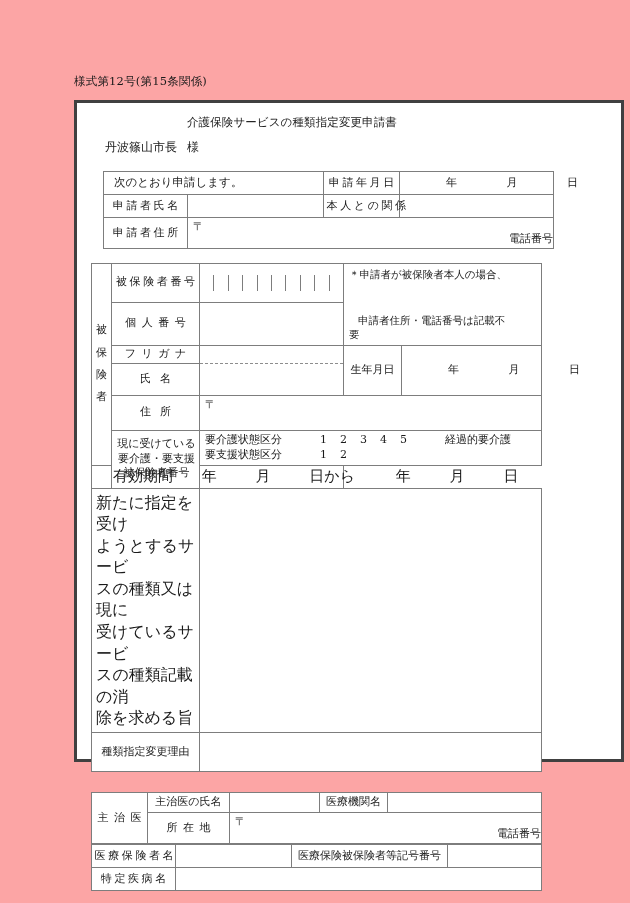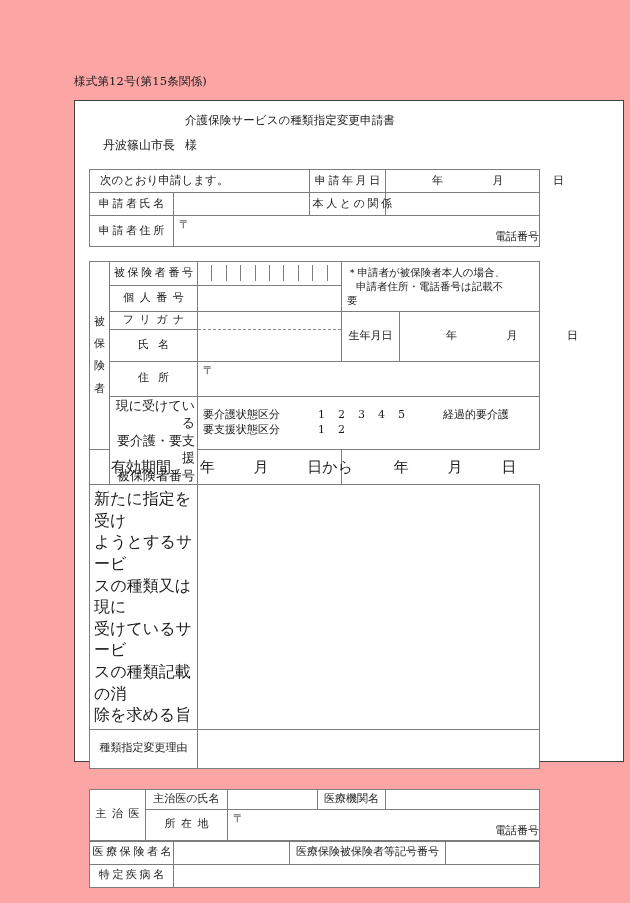--- a/index.html
+++ b/index.html
@@ -32,21 +32,21 @@
     font-size: 11.5px;
     letter-spacing: 0.2px;
     white-space: nowrap;
   }
   .sheet {
     position: absolute;
     left: 74px;
     top: 100px;
     width: 550px;
     height: 662px;
-    border: 1px solid #404040;
+    border: 3px solid #404040;
     box-sizing: border-box;
     background: #fff;
   }
   .inner {
     position: absolute;
     left: 14px;
     top: 0px;
     width: 450px;
   }
 
@@ -119,21 +119,21 @@
     text-indent: 5.5px;
   }
   .spread-xwide {
     display: block;
     text-align: center;
     letter-spacing: 9px;
     text-indent: 9px;
   }
 
   
-  .blk1 { margin-top: 10px; }
+  .blk1 { margin-top: 10px; margin-left: 12px; }
   .intro {
     padding-left: 10px !important;
     text-align: left;
     font-size: 11.5px;
     white-space: nowrap;
   }
   .ymd-line {
     display: block;
     text-align: left;
     white-space: nowrap;
@@ -187,21 +187,21 @@
     font-style: normal;
   }
   .numbox-wrap i:first-child { border-left: none; }
   .note-cell {
     font-size: 10.5px;
     line-height: 1.45;
     padding: 3px 3px 3px 5px !important;
     text-align: left;
     vertical-align: top;
   }
-  .note-cell .ind { display: block; padding-left: 9px; }
+  .note-cell .ind { display: block; padding-left: 9px; margin-top: 32px; }
   .note-cell .ind0 { display: block; padding-left: 0px; }
   .dash-bottom { border-bottom: 1px dashed #8d8d8d !important; }
   .kaigo-line {
     display: block;
     text-align: left;
     padding-left: 5px;
     white-space: nowrap;
     font-size: 11px;
   }
   .kaigo-line b { font-weight: normal; }
@@ -222,23 +222,23 @@
   .yuko-line .s5 { margin-left: 34px; }
   .yuko-line .s6 { margin-left: 34px; }
   .tall-label {
     font-size: 16px;
     line-height: 1.6;
     text-align: left;
     padding: 3px 2px 3px 4px !important;
     vertical-align: top;
   }
   .mid-label {
-    font-size: 13px;
+    font-size: 11px;
     line-height: 1.55;
-    text-align: right;
+    text-align: center;
     padding: 0 2px 0 4px !important;
     vertical-align: middle;
     margin-left: 12px;
   }
 
   
   .blk3 { margin-top: 20px; }
   .note2 {
     margin-top: 6px;
     font-size: 11px;

